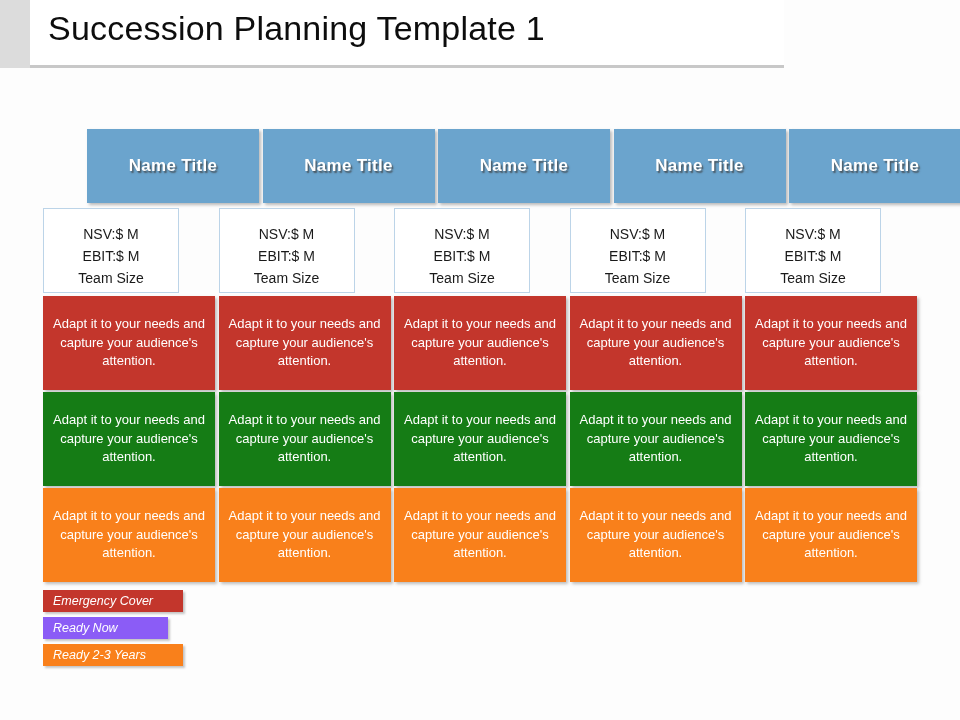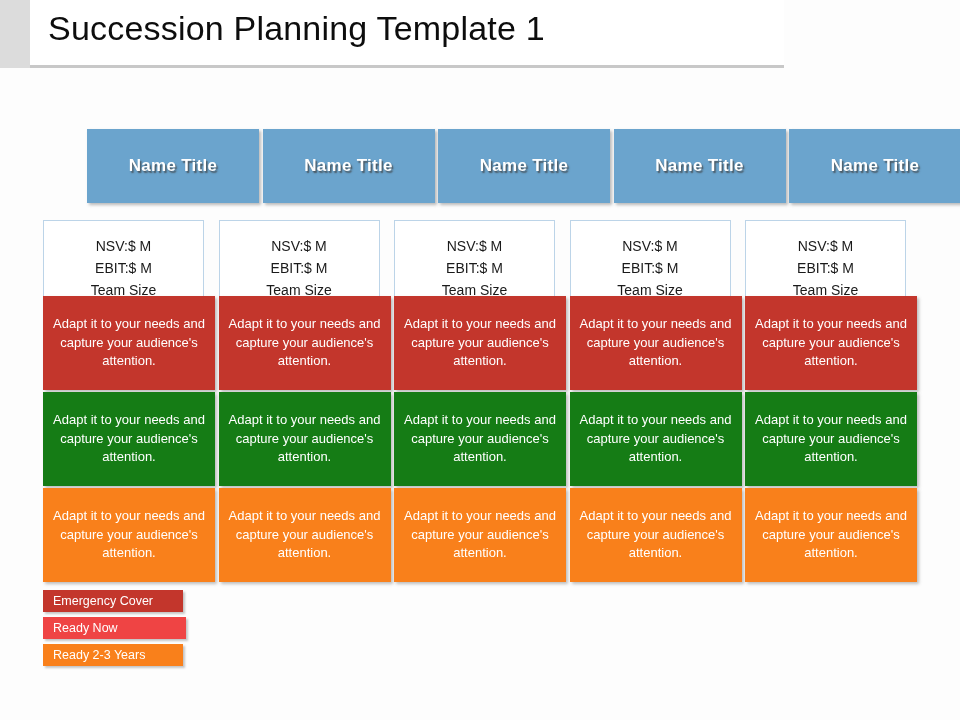--- a/index.html
+++ b/index.html
@@ -91,31 +91,30 @@
     color: #ffffff;
     text-shadow: 1.5px 1.5px 1.5px rgba(60,60,60,0.75);
     letter-spacing: 0.3px;
   }
 
   
   .stats-box {
     position: absolute;
     left: 0;
     top: 79px;
-    width: 161px;
+    width: 136px;
     height: 85px;
     background: #ffffff;
     border: 1.4px solid #bcd4e8;
     box-sizing: border-box;
     display: flex;
     flex-direction: column;
     align-items: center;
     justify-content: center;
     padding-top: 10px;
-    margin-top: 12px;
   }
   .stats-box div {
     font-size: 14px;
     color: #1a1a1a;
     line-height: 1.0;
     margin: 4px 0;
     text-align: center;
     white-space: nowrap;
   }
 
@@ -151,28 +150,29 @@
     width: 260px;
   }
   .legend-item {
     height: 22px;
     margin-bottom: 5px;
     display: flex;
     align-items: center;
     box-sizing: border-box;
     padding-left: 10px;
     box-shadow: 1.5px 1.5px 2px rgba(95,95,95,0.35);
+    font-style: italic;
   }
   .legend-item span {
     font-size: 12.5px;
     color: #ffffff;
     white-space: nowrap;
   }
   .legend-item.red    { background: #c3362c; width: 140px; }
-  .legend-item.green  { background: #ef4444; width: 143px; }
+  .legend-item.green  { background: #8b5cf6; width: 125px; }
   .legend-item.orange { background: #f9801b; width: 140px; }
 </style>
 </head>
 <body>
 
 <div id="slide">
 
   <div class="left-gutter"></div>
 
   <div class="title-bar">

